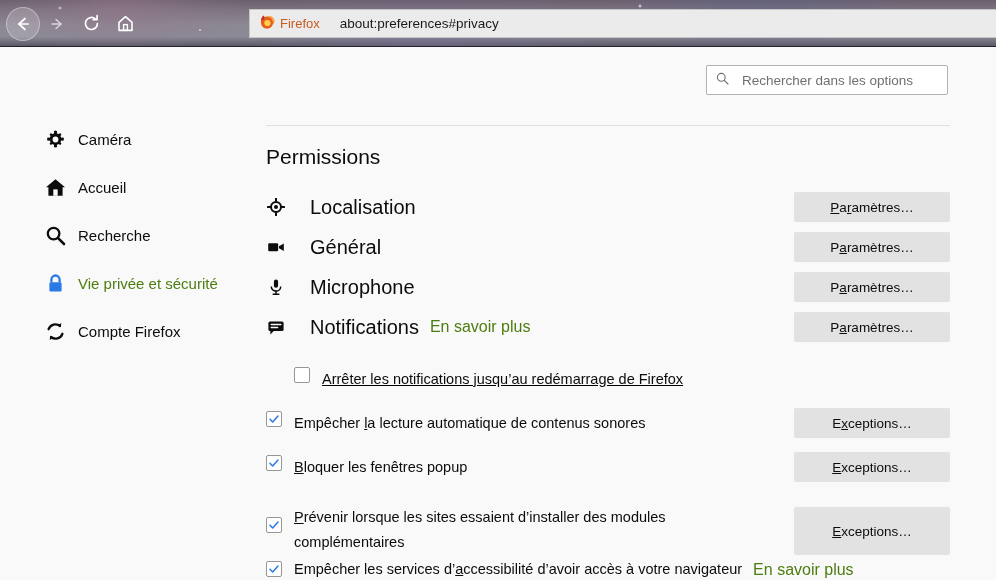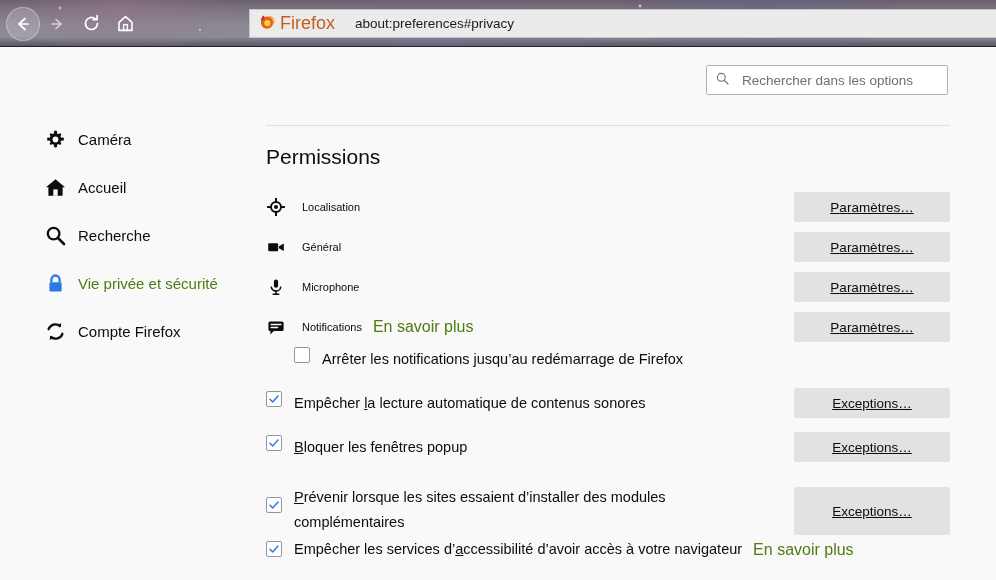--- a/index.html
+++ b/index.html
@@ -72,21 +72,21 @@
     box-sizing: border-box;
   }
   .urlbar-brand {
     display: flex;
     align-items: center;
     gap: 5px;
     padding-left: 9px;
     flex: 0 0 auto;
   }
   .brand-label {
-    font-size: 18px;
+    font-size: 13px;
     color: #c75b20;
   }
   .url-text {
     margin-left: 20px;
     font-size: 13.5px;
     color: #1a1a1a;
     white-space: nowrap;
   }
 
   
@@ -182,22 +182,22 @@
     display: flex;
     align-items: center;
     height: 40px;
   }
   .perm-icon {
     width: 20px; height: 20px;
     display: flex; align-items: center; justify-content: center;
     flex: 0 0 auto;
   }
   .perm-label {
-    margin-left: 16px;
-    font-size: 11px;
+    margin-left: 24px;
+    font-size: 20px;
     color: #0c0c0d;
     white-space: nowrap;
   }
   .learn-link {
     margin-left: 11px;
     font-size: 16px;
     color: #4d7c0f;
     text-decoration: none;
     white-space: nowrap;
     cursor: pointer;
@@ -209,21 +209,20 @@
     width: 156px;
     height: 30px;
     background: #e2e2e3;
     border: none;
     border-radius: 2px;
     font-family: "Liberation Sans", sans-serif;
     font-size: 13.5px;
     color: #0c0c0d;
     cursor: pointer;
     padding: 0;
-    text-decoration: underline;
   }
   .pref-btn.tall { height: 48px; }
   .ak { text-decoration: underline; }
 
   
   .chk-row {
     position: relative;
     display: flex;
     align-items: flex-start;
     min-height: 40px;
@@ -419,21 +418,21 @@
           <rect x="1.4" y="3.6" width="15.2" height="9.4" rx="1.6" fill="#0c0c0d"></rect>
           <path d="M3.4 12.6 L3.4 16.4 L7.2 12.6 Z" fill="#0c0c0d"></path>
           <path d="M4.2 6.6 H13.8 M4.2 9.6 H10.6" stroke="#f9f9fa" stroke-width="1.5" stroke-linecap="round"></path>
         </svg>
       </span>
       <span class="perm-label">Notifications</span>
       <a class="learn-link">En savoir plus</a>
       <button class="pref-btn">P<span class="ak">a</span>ramètres…</button>
     </div>
 
-    <div class="chk-row indented" style="margin-top:0;">
+    <div class="chk-row indented" style="margin-top:20px;text-decoration:underline;">
       <span class="cbox"></span>
       <span class="chk-label">Arrêter les notifications jusqu’au redémarrage de Firefox</span>
     </div>
 
     <div class="chk-row" style="margin-top:4px;">
       <span class="cbox">
         <svg width="12" height="12" viewBox="0 0 12 12">
           <path d="M2 6.2 L4.7 9 L10 3.1" fill="none" stroke="#2a7ae4" stroke-width="1.5" stroke-linecap="round" stroke-linejoin="round"></path>
         </svg>
       </span>

